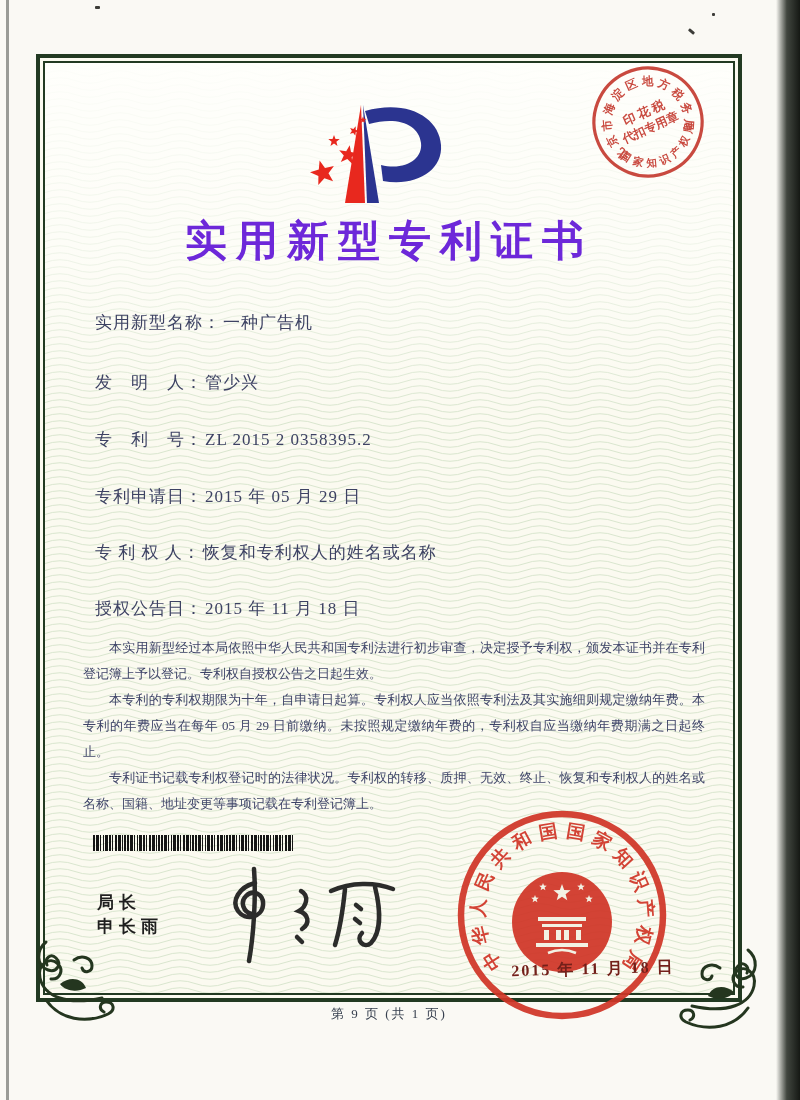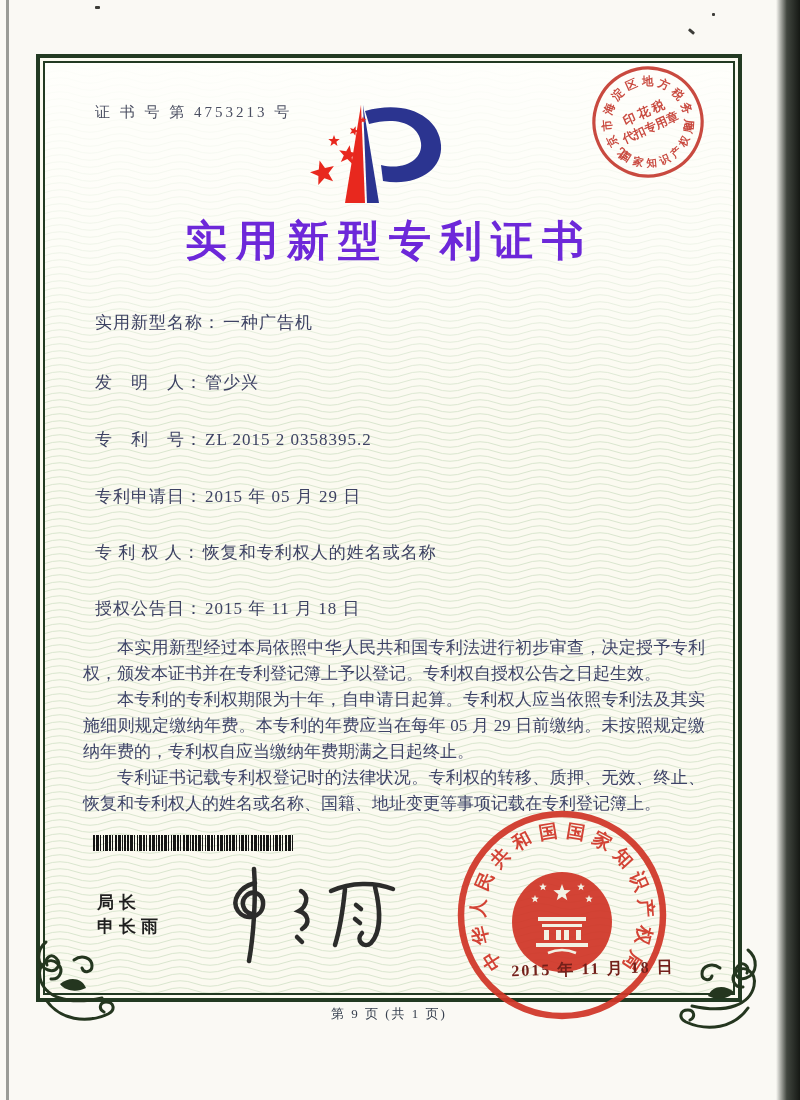--- a/index.html
+++ b/index.html
@@ -30,21 +30,21 @@
     transform:rotate(-24deg); opacity:.88; }
 
   .title { position:absolute; left:0; top:150px; width:100%; z-index:2; text-align:center;
     font-size:42px; font-weight:700; letter-spacing:9px; color:#6d28d9; }
 
   .row { position:absolute; left:50px; z-index:2; font-size:17px; color:#3d4263; letter-spacing:1px; }
   .row .val { margin-left:2px; }
   .r0{top:248px;} .r1{top:308px;} .r2{top:365px;} .r3{top:422px;} .r4{top:478px;} .r5{top:534px;}
 
   .body-text { position:absolute; left:38px; top:572px; width:622px; z-index:2;
-    font-size:17px; line-height:26px; color:#3e4468; text-align:justify; }
+    font-size:13px; line-height:26px; color:#3e4468; text-align:justify; }
   .body-text p { text-indent:2em; }
 
   .barcode { position:absolute; left:48px; top:772px; height:16px; z-index:2; display:flex; }
   .barcode span { display:block; height:100%; }
 
   .sig-block { position:absolute; left:52px; top:828px; z-index:2; color:#1f1f1f;
     font-size:17px; font-weight:600; letter-spacing:5px; }
   .sig-block .line2 { margin-top:1px; }
   .signature { position:absolute; left:148px; top:800px; width:240px; height:108px; z-index:5; }
 
@@ -78,21 +78,20 @@
         <defs>
           <pattern id="gw" width="60" height="14" patternUnits="userSpaceOnUse">
             <path d="M0,3.5 Q15,-2 30,3.5 T60,3.5" fill="none" stroke="#a6c79c" stroke-width="0.9"></path>
             <path d="M0,10.5 Q15,5 30,10.5 T60,10.5" fill="none" stroke="#a6c79c" stroke-width="0.9"></path>
           </pattern>
         </defs>
         <rect width="100%" height="100%" fill="url(#gw)" opacity="0.45"></rect>
       </svg>
       <div class="fade-top"></div>
 
-      <div class="cert-no">证 书 号 第 4753213 号</div>
 
       <svg class="logo" viewBox="0 0 172 120">
         <path d="M 60,6 L 64,104 L 44,104 Z" fill="#e8281e"></path>
         <path d="M 62,6 L 78,104 L 66,104 Z" fill="#2b3490"></path>
         <path d="M 64,12 C 106,0 138,18 140,46 C 142,72 114,88 82,82 L 80,66 C 104,72 122,60 120,44 C 118,25 96,17 68,25 Z" fill="#2b3490"></path>
         <g>
             <polygon points="18.6,61.4 24.0,68.9 32.9,66.9 27.5,74.3 32.1,82.2 23.4,79.3 17.3,86.1 17.4,77.0 9.0,73.3 17.8,70.6" fill="#e8281e"></polygon>
             <polygon points="48.7,46.2 50.0,53.1 56.9,54.6 50.7,58.0 51.4,65.0 46.3,60.1 39.8,62.9 42.8,56.6 38.2,51.3 45.2,52.2" fill="#e8281e"></polygon>
             <polygon points="33.0,36.0 34.5,40.0 38.7,40.1 35.4,42.8 36.5,46.9 33.0,44.5 29.5,46.9 30.6,42.8 27.3,40.1 31.5,40.0" fill="#e8281e"></polygon>
             <polygon points="54.7,27.3 54.7,30.8 58.0,32.2 54.7,33.3 54.4,36.8 52.3,34.0 48.9,34.8 50.9,31.9 49.1,28.9 52.4,30.0" fill="#e8281e"></polygon>

